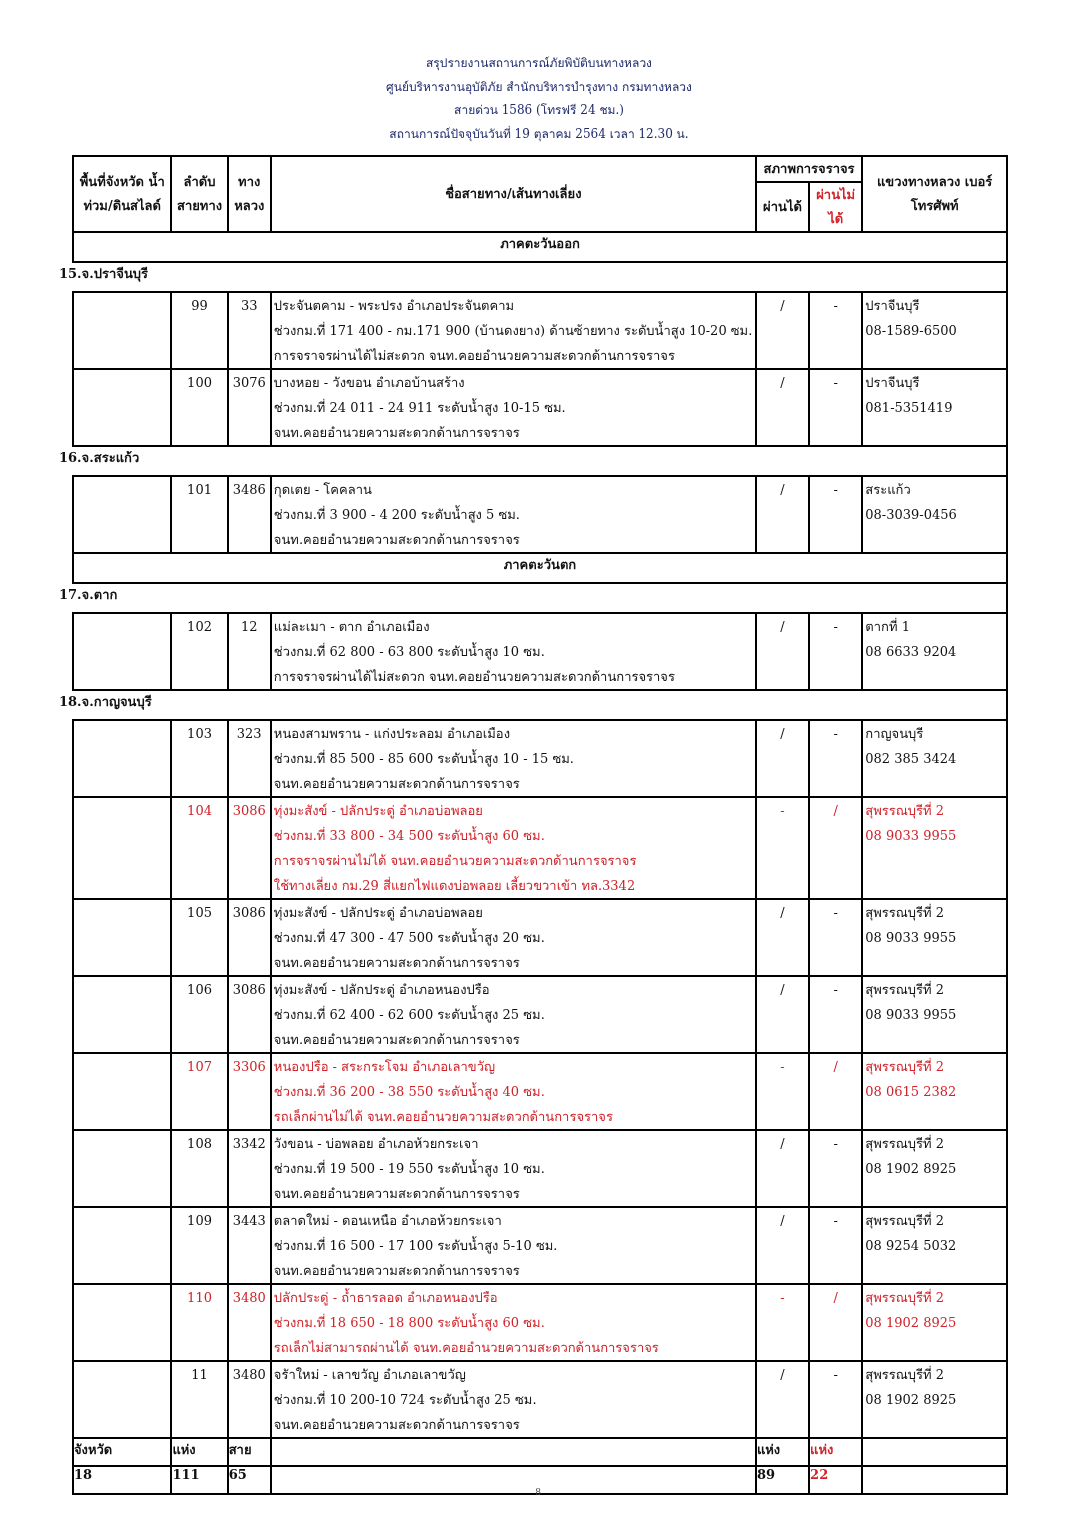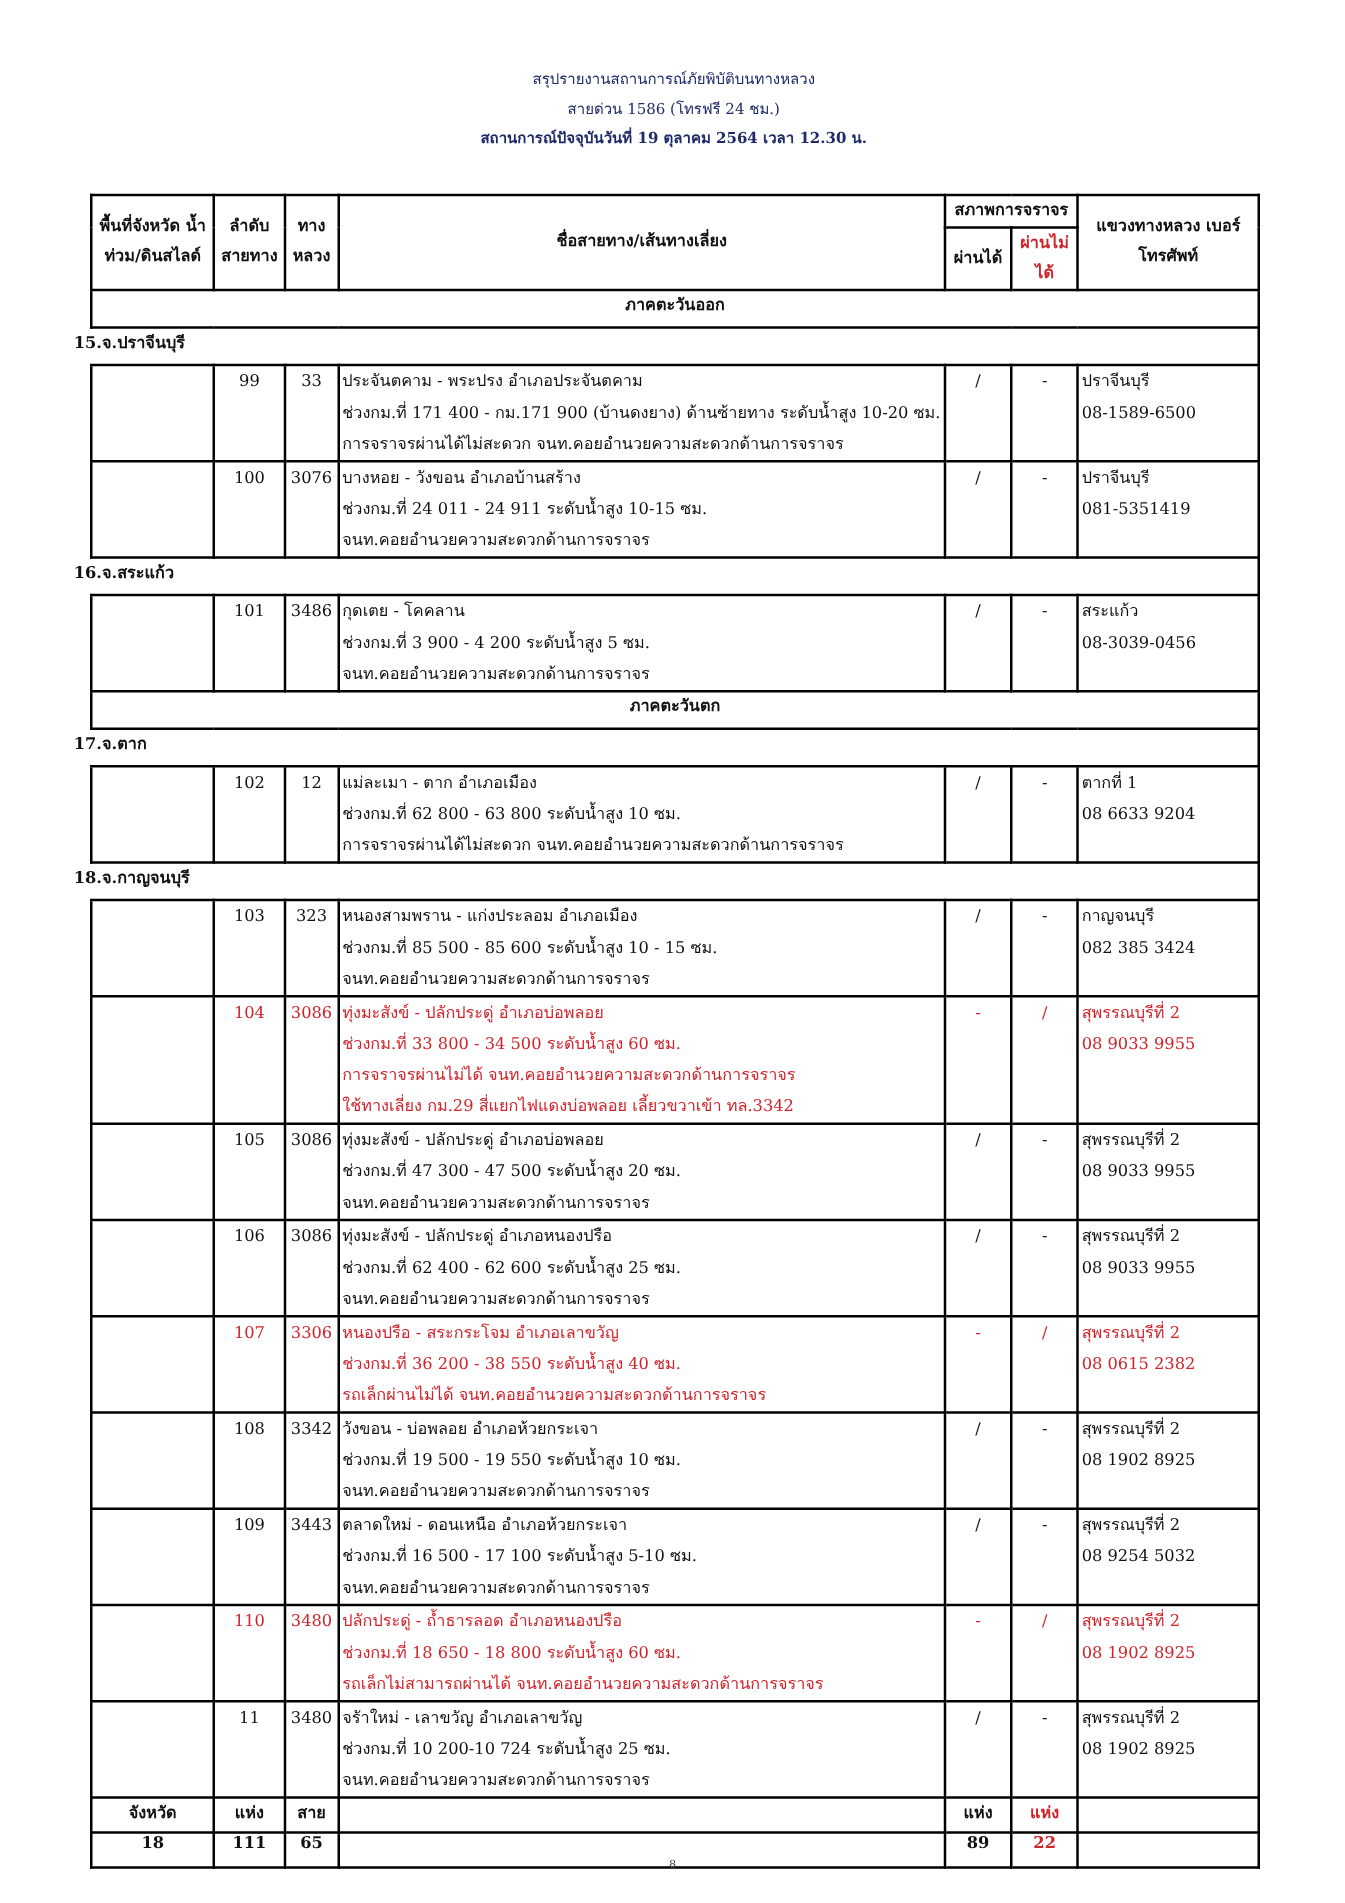--- a/index.html
+++ b/index.html
@@ -5,21 +5,21 @@
   html, body { margin: 0; padding: 0; background: #ffffff; }
   body {
     width: 1076px; height: 1522px; position: relative; overflow: hidden;
     font-family: "DejaVu Serif", "Liberation Serif", serif;
     color: #111;
   }
   .header {
     position: absolute; top: 52px; left: 1px; width: 1076px; text-align: center;
     color: #1f2a6b; font-size: 12px; line-height: 23.5px;
   }
-  .header .bold { font-weight: bold; }
+  .header .bold { font-weight: normal; }
   table.report {
     position: absolute; top: 155px; left: 72px; width: 936px;
     border-collapse: collapse; font-size: 13px; table-layout: fixed;
   }
   table.report td, table.report th {
     border: 2px solid #000; padding: 0; vertical-align: top;
   }
   table.report th { font-weight: bold; vertical-align: middle; text-align: center; line-height: 24px; }
   .c-area { width: 98px; }
   .c-seq { width: 56px; }
@@ -36,31 +36,32 @@
   }
   .province td span { position: relative; left: -14px; margin-top: 48px; }
   .row td.num { text-align: center; padding-top: 5px; }
   .row td.name, .row td.office { padding: 5px 2px 0 2px; line-height: 25px; }
   .row td.name div, .row td.office div { white-space: nowrap; }
   .row td.status { text-align: center; padding-top: 5px; }
   .row td.office { line-height: 25px; }
   .row td.name { padding-top: 0; }
   .row td.office { padding-top: 0; }
   .row td.num, .row td.status { line-height: 25px; padding-top: 0; }
-  .summary td { text-align: center; font-weight: bold; height: 26px; vertical-align: middle; margin-top: 40px; }
+  .summary td { font-weight: bold; height: 26px; vertical-align: middle; margin-top: 40px; }
   .page-num {
     position: absolute; top: 1487px; left: 0; width: 1076px; text-align: center;
     font-size: 9px; color: #444;
   }
 </style>
 </head>
 <body>
 
 <div class="header">
   <div>สรุปรายงานสถานการณ์ภัยพิบัติบนทางหลวง</div>
+  <div>ศูนย์บริหารงานอุบัติภัย สำนักบริหารบำรุงทาง กรมทางหลวง</div>
   <div>สายด่วน 1586 (โทรฟรี 24 ชม.)</div>
   <div class="bold">สถานการณ์ปัจจุบันวันที่ 19 ตุลาคม 2564  เวลา 12.30 น.</div>
 </div>
 
 <table class="report">
   <colgroup>
     <col class="c-area">
       <col class="c-seq">
       <col class="c-hwy">
       <col class="c-name">

